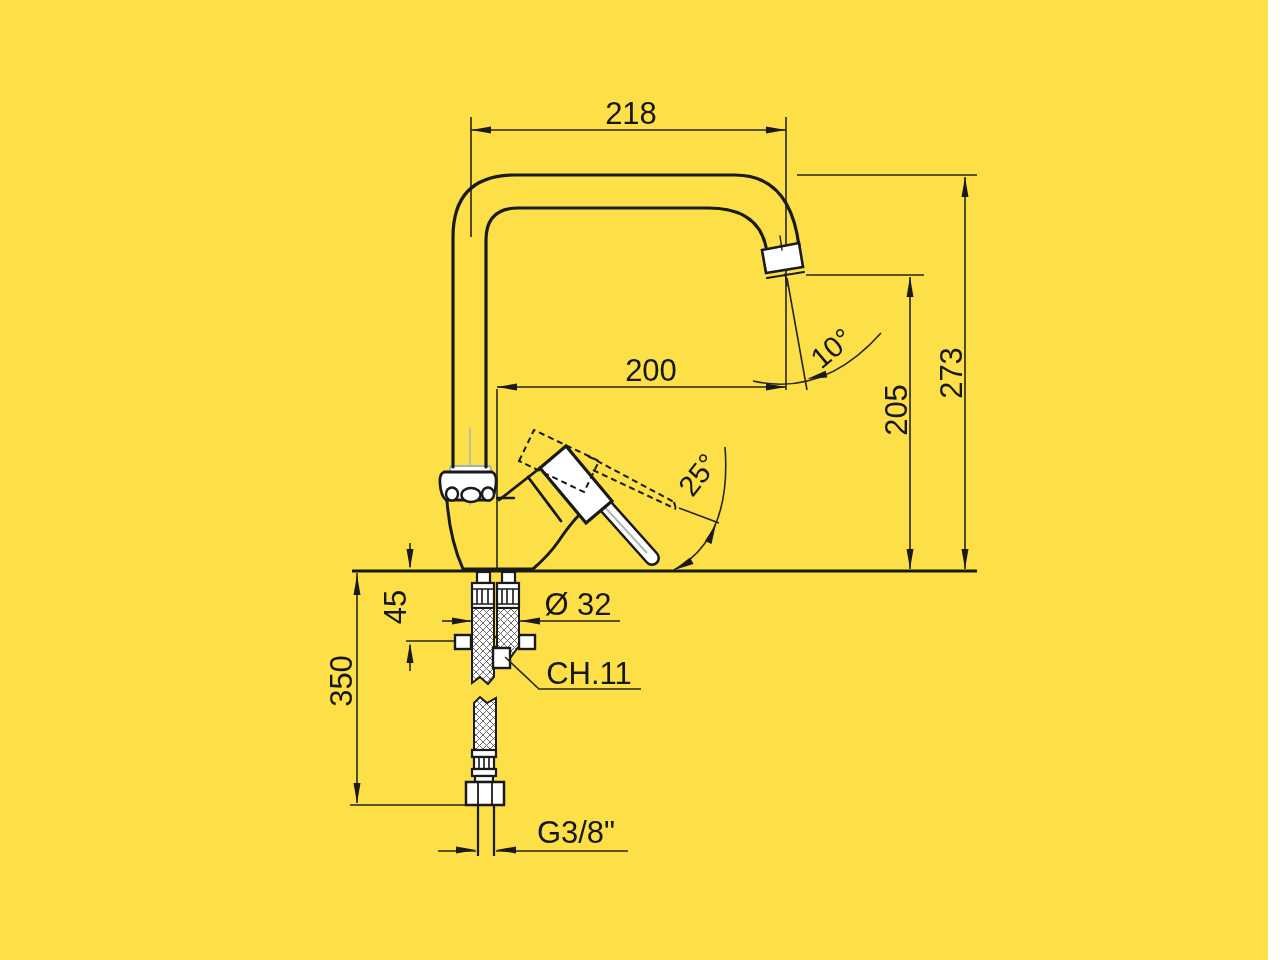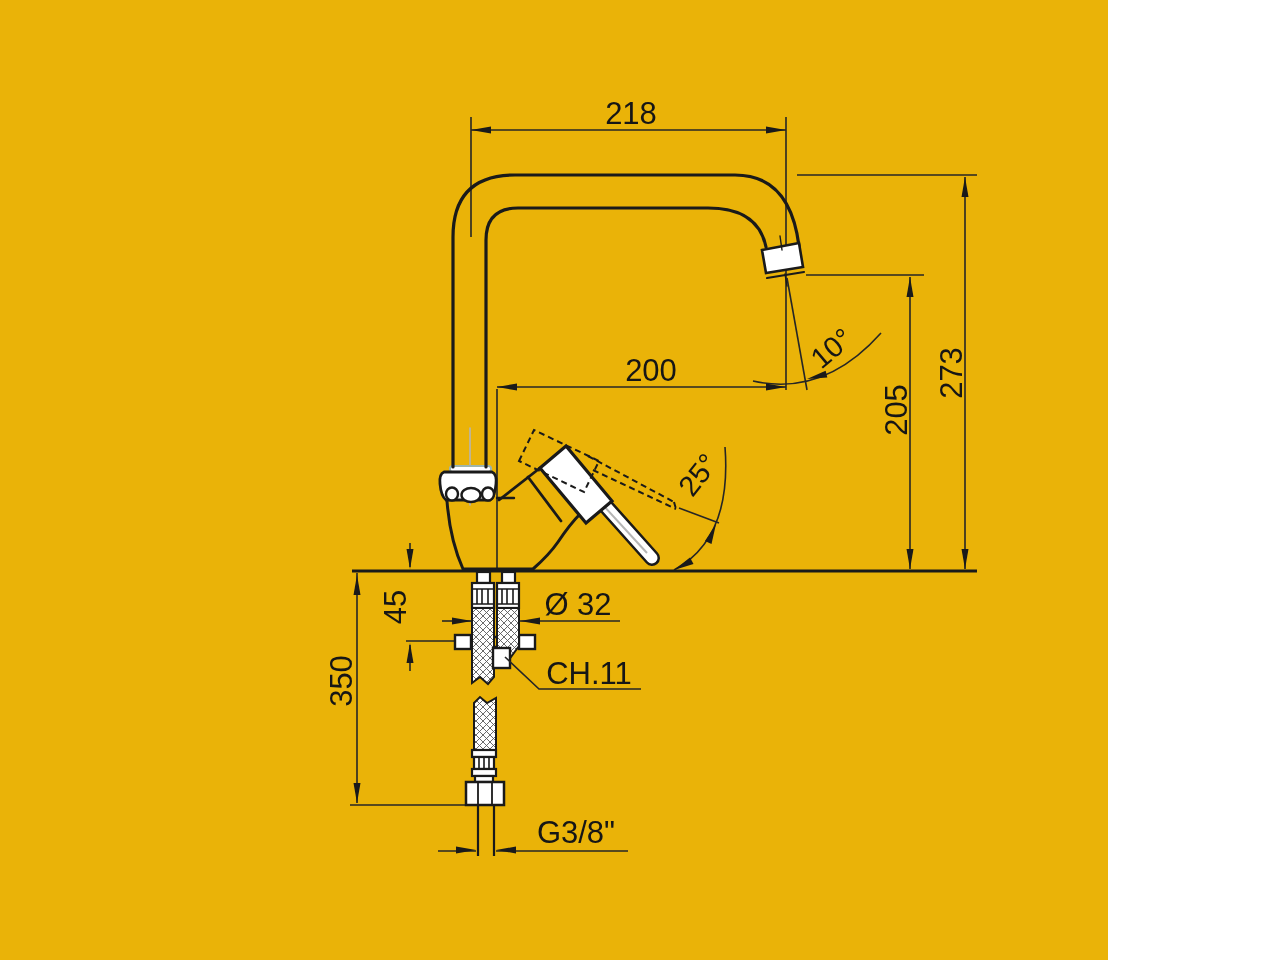--- a/index.html
+++ b/index.html
@@ -1,16 +1,16 @@
 <!DOCTYPE html>
 <html><head>
 <meta charset="utf-8">
 <style>
   html,body{margin:0;padding:0;background:#ffffff;}
-  .page{width:1108px;height:960px;background:#eab308;position:relative;overflow:hidden;}
+  .page{width:1268px;height:960px;background:#fde047;position:relative;overflow:hidden;}
   svg{display:block;}
   text{font-family:"Liberation Sans","DejaVu Sans",sans-serif;fill:#161616;}
   .dim-label{font-size:31px;}
   .angle-label{font-size:29px;}
 </style>
 </head>
 <body>
 
 <div class="page">
 <svg width="1280" height="960" viewBox="0 0 1280 960">

